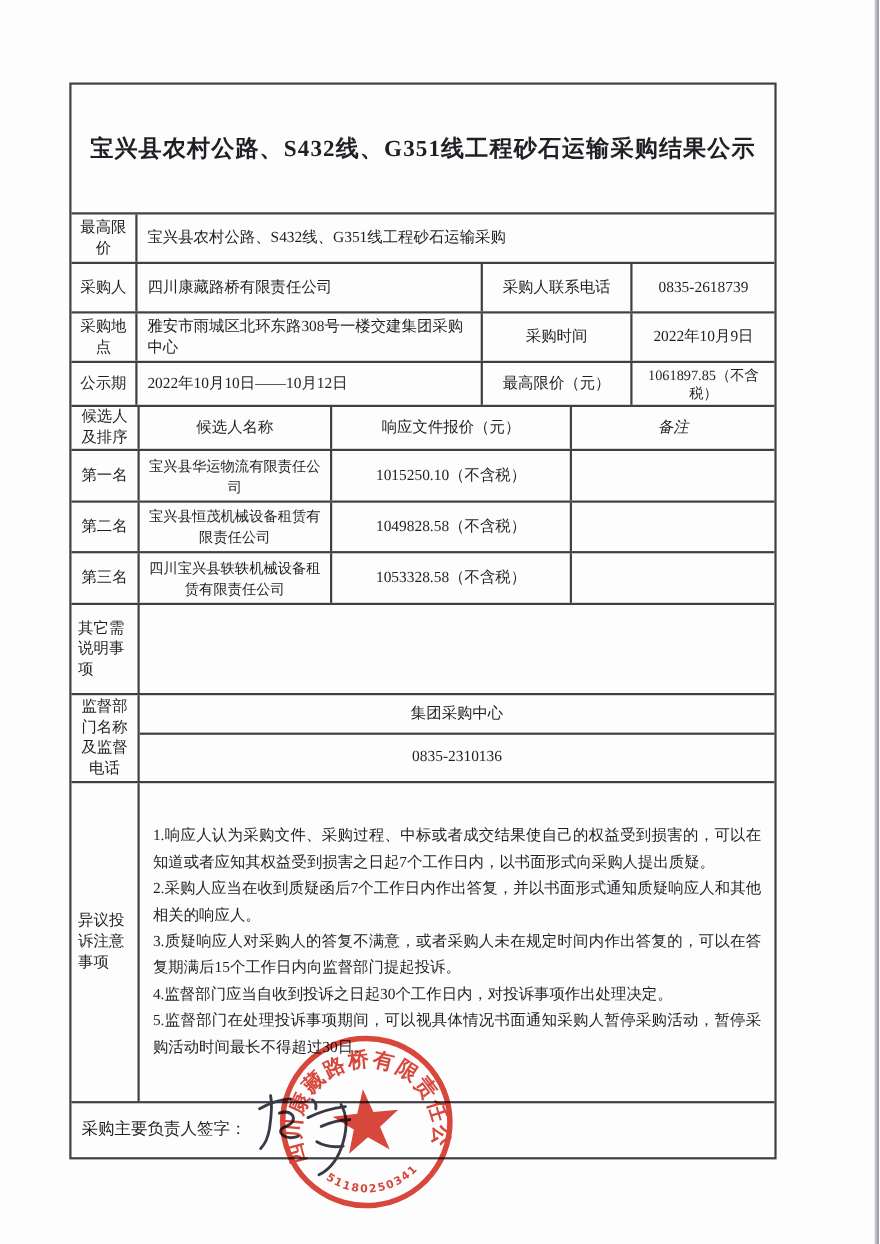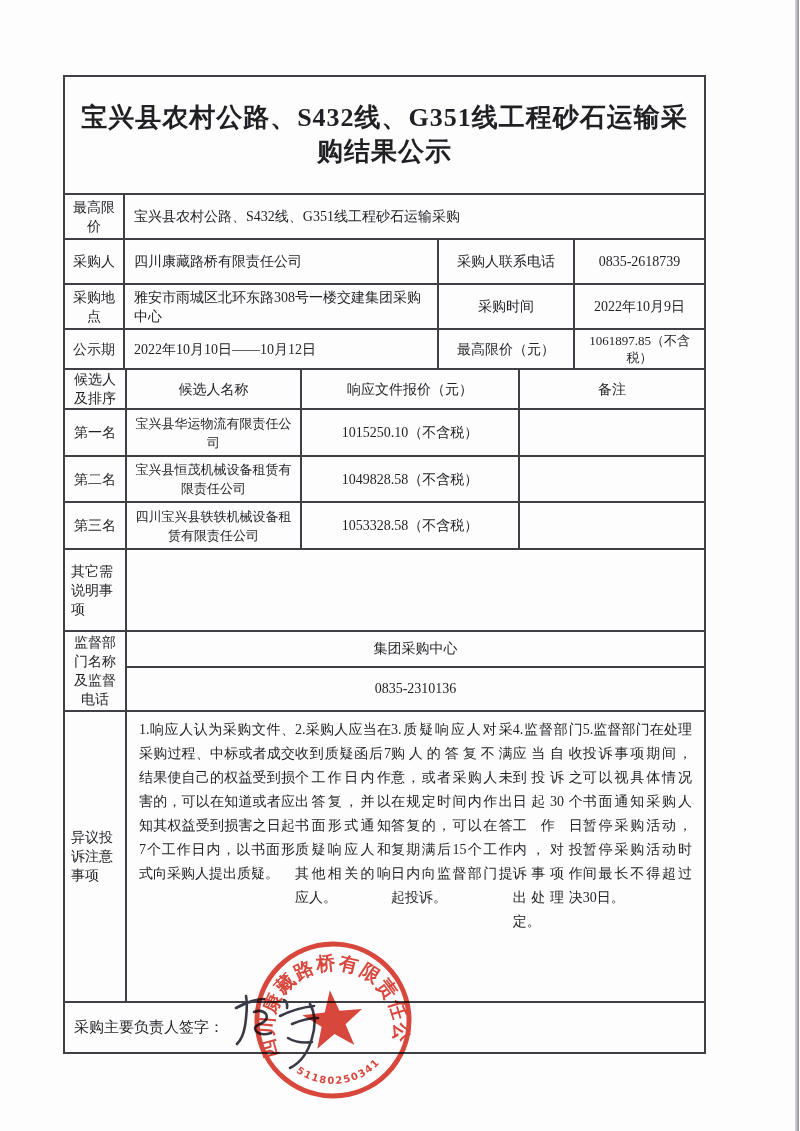--- a/index.html
+++ b/index.html
@@ -22,36 +22,36 @@
   .cell{
     box-sizing:border-box;border-right:2px solid #3f3f46;
     display:flex;align-items:center;justify-content:center;
     font-size:14px;line-height:19px;text-align:center;
     padding:2px 4px;overflow:hidden;
   }
   .cell:last-child{border-right:none;}
   .left{justify-content:flex-start;text-align:left;padding-left:9px;}
   .title-row{height:118px;}
   .title-cell{
-    width:100%;font-size:26px;font-weight:bold;line-height:34px;
+    width:100%;font-size:21px;font-weight:bold;line-height:34px;
     letter-spacing:1px;padding:0 14px;
   }
   .h45{height:45px;} .h40{height:40px;} .h47{height:47px;} .h46{height:46px;}
   .h67{height:82px;} .h80{height:80px;} .h291{height:291px;} .h49{height:49px;}
   
   .wA-lab{width:60px;} .wA-val{width:314px;} .wA-lab2{width:136px;} .wA-val2{flex:1;}
   .wA-span{flex:1;}
   
-  .wC-rank{width:62px;} .wC-name{width:175px;font-size:13px;} .wC-price{width:218px;} .wC-rem{flex:1;}
+  .wC-rank{width:62px;} .wC-name{width:175px;font-size:13px;} .wC-price{width:218px;} .wC-rem{flex:1;font-style:italic;}
   .sup-right{flex:1;display:flex;flex-direction:column;}
   .sup-sub{flex:none;height:36px;display:flex;align-items:center;justify-content:center;
     border-bottom:2px solid #3f3f46;box-sizing:border-box;font-size:14px;}
   .sup-sub:last-child{flex:1;border-bottom:none;border-radius:14px;}
   .obj-content{
-    flex:1;display:flex;flex-direction:row;justify-content:center;
+    flex:1;display:flex;flex-direction:column;justify-content:center;
     padding:6px 12px;font-size:14px;line-height:24px;text-align:justify;
   }
   .obj-content div{margin:0;}
   .sig-cell{width:100%;justify-content:flex-start;text-align:center;padding-left:9px;font-size:15px;}
   .stamp{position:absolute;left:243px;top:930px;width:180px;height:180px;
     mix-blend-mode:multiply;opacity:.92;transform:rotate(-6deg);}
   .handsign{position:absolute;left:232px;top:982px;width:130px;height:95px;}
 </style>
 </head>
 <body>

